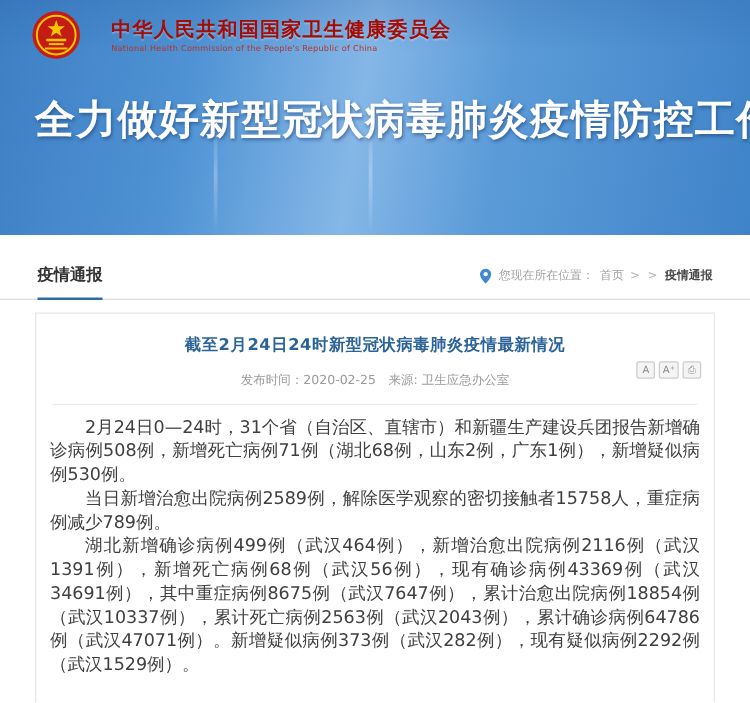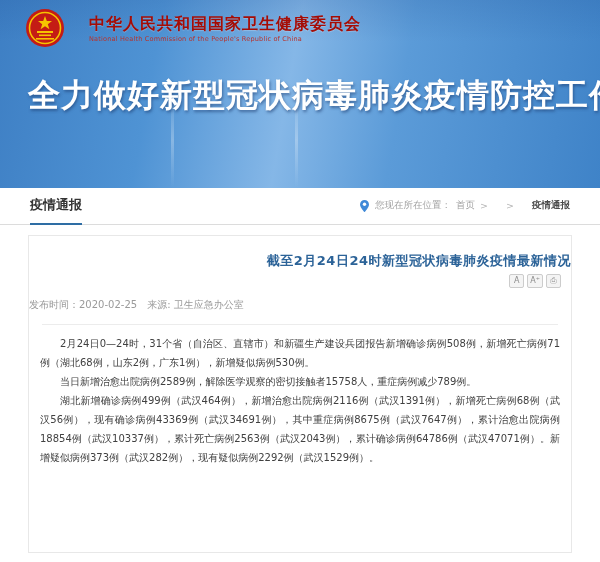--- a/index.html
+++ b/index.html
@@ -42,21 +42,21 @@
   .banner-title {
     position: absolute; top: 74px; left: 0; width: 100%;
     padding: 0 28px;
     color: #ffffff; font-size: 32px; font-weight: bold; letter-spacing: 1px;
     text-shadow: 1px 2px 3px rgba(25,55,105,0.55);
     white-space: nowrap;
   }
 
   
   .breadcrumb-row {
-    width: 600px; height: 37px; background: #ffffff;
+    width: 600px; height: 52px; background: #ffffff;
     padding: 0 30px;
     display: flex; justify-content: space-between; align-items: flex-end;
     border-bottom: 1px solid #dcdcdc;
   }
   .section-title {
     font-size: 13px; font-weight: bold; color: #333333;
     padding-bottom: 9px; border-bottom: 2px solid #2e6da4;
     margin-bottom: -1px; cursor: pointer;
   }
   .crumbs {
@@ -71,45 +71,45 @@
   .crumbs li:last-child .crumb { color: #4a4a4a; font-weight: bold; }
 
   
   .article-card {
     position: relative;
     margin: 10px 28px 0 28px; width: 544px; height: 318px;
     background: #ffffff; border: 1px solid #e8e8e8;
     overflow: hidden;
   }
   .article-title {
-    margin-top: 16px; text-align: right;
+    margin-top: 16px; text-align: center;
     color: #2c6398; font-size: 13px; font-weight: bold; letter-spacing: 0.5px;
   }
   .article-meta {
-    margin-top: 28px; 
+    margin-top: 12px; text-align: center;
     font-size: 10px; color: #9a9a9a;
   }
   .article-meta .meta-sep { display: inline-block; width: 10px; }
   .article-tools {
     position: absolute; top: 38px; right: 10px;
     display: flex; gap: 3px;
   }
   .tool-btn {
     min-width: 15px; height: 14px; padding: 0 2px;
     background: #f4f4f4; border: 1px solid #cccccc; border-radius: 2px;
     font-size: 8px; color: #8a8a8a; line-height: 12px; text-align: center;
     cursor: pointer;
   }
   .meta-divider {
     border: none; border-top: 1px solid #ececec;
     margin: 12px 13px 0 13px;
   }
   .article-body { padding: 9px 11px 0 11px; }
   .article-body p {
-    font-size: 10px; color: #404040; line-height: 19px;
+    font-size: 14px; color: #404040; line-height: 19px;
     text-indent: 2em; text-align: justify;
   }
 </style>
 </head>
 <body>
 
 <div class="hero">
   <div class="streak s1"></div>
   <div class="streak s2"></div>
 
@@ -135,21 +135,21 @@
   <div class="section-title">疫情通报</div>
 
   <ul class="crumbs">
     <li style="gap:4px;">
       <svg class="pin-icon" viewBox="0 0 9 12">
         <path d="M4.5 0C2 0 0 2 0 4.4 0 7.7 4.5 12 4.5 12S9 7.7 9 4.4C9 2 7 0 4.5 0z" fill="#3f89d8"></path>
         <circle cx="4.5" cy="4.3" r="1.7" fill="#ffffff"></circle>
       </svg>
       <span>您现在所在位置：</span>
     </li>
-    <span style="display:flex;align-items:center;gap:18px;">
+    <span style="display:flex;align-items:center;gap:6px;">
 
         <li>
           <a class="crumb">首页</a>
           <span class="crumb-sep">&gt;</span>
         </li>
 
         <li>
           <span class="crumb-sep">&gt;</span>
         </li>
 

